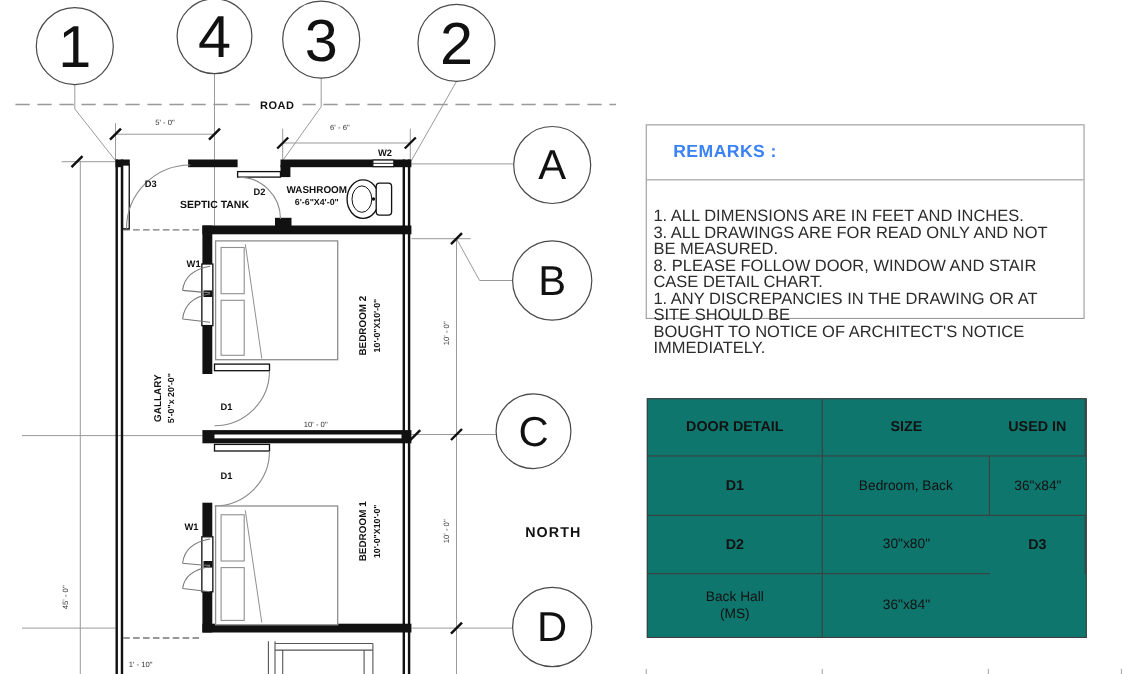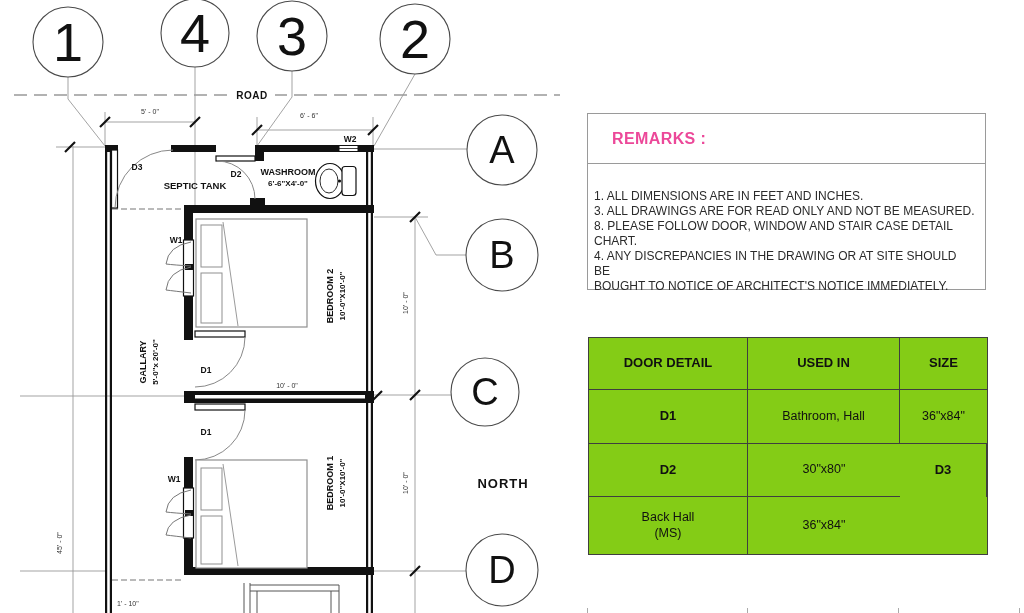--- a/index.html
+++ b/index.html
@@ -5,25 +5,25 @@
   html,body{margin:0;padding:0;background:#fff;font-family:"Liberation Sans",sans-serif;}
   #stage{position:relative;width:1024px;height:613px;background:#fff;overflow:hidden;}
   #plan-svg{position:absolute;left:0;top:0;}
   svg text{fill:#111;font-family:"Liberation Sans",sans-serif;}
   .dimtxt{fill:#333;font-size:7px;}
   .tagtxt{font-weight:bold;font-size:8.5px;}
   .roomtxt{font-weight:bold;font-size:9px;}
   .roomsz{font-weight:bold;font-size:8px;}
 
   .remarks{position:absolute;left:587px;top:113px;width:399px;height:177px;border:1px solid #9a9a9a;box-sizing:border-box;background:#fff;}
-  .remarks-header{height:50px;border-bottom:1px solid #9a9a9a;box-sizing:border-box;padding:16px 0 0 24px;font-size:16px;font-weight:bold;color:#ec4899;letter-spacing:.4px;}
+  .remarks-header{height:50px;border-bottom:1px solid #9a9a9a;box-sizing:border-box;padding:16px 0 0 24px;font-size:16px;font-weight:bold;color:#3b82f6;letter-spacing:.4px;}
   .remarks-body{padding:25px 10px 0 6px;}
-  .remarks-body p{margin:0;font-size:12px;line-height:15px;color:#2b2b2b;white-space:pre-line;}
-
-  .door-table{position:absolute;left:588px;top:337px;width:400px;height:218px;box-sizing:border-box;border:1px solid #3f3f3f;display:grid;grid-template-columns:159px 152px 87px;grid-template-rows:52px 54px 53px 57px;background:#84cc16;}
+  .remarks-body p{margin:0;font-size:15px;line-height:15px;color:#2b2b2b;white-space:pre-line;}
+
+  .door-table{position:absolute;left:588px;top:362px;width:400px;height:218px;box-sizing:border-box;border:1px solid #3f3f3f;display:grid;grid-template-columns:159px 152px 87px;grid-template-rows:52px 54px 53px 57px;background:#0f766e;}
   .dt-cell{border-right:1px solid #3f3f3f;border-bottom:1px solid #3f3f3f;display:flex;align-items:center;justify-content:center;text-align:center;font-size:12.5px;color:#111;white-space:pre-line;line-height:1.25;}
   .dt-cell.last-col{border-right:none;}
   .dt-cell.last-row{border-bottom:none;}
   .dt-head{font-weight:bold;font-size:13px;}
   .dt-door{font-weight:bold;font-size:13px;}
   .btick{position:absolute;width:1px;height:5px;background:#aaa;top:608px;}
 </style>
 </head>
 <body>
 
@@ -215,32 +215,32 @@
 
   <text x="503" y="488" font-weight="bold" font-size="13" letter-spacing="1" text-anchor="middle">NORTH</text>
 </svg>
 
 <div class="remarks">
   <div class="remarks-header">REMARKS :</div>
   <div class="remarks-body">
     <p>1. ALL DIMENSIONS ARE IN FEET AND INCHES.</p>
     <p>3. ALL DRAWINGS ARE FOR READ ONLY AND NOT BE MEASURED.</p>
     <p>8. PLEASE FOLLOW DOOR, WINDOW AND STAIR CASE DETAIL CHART.</p>
-    <p>4. ANY DISCREPANCIES IN THE DRAWING OR AT SITE SHOULD BE
+    <p>1. ANY DISCREPANCIES IN THE DRAWING OR AT SITE SHOULD BE
 BOUGHT TO NOTICE OF ARCHITECT'S NOTICE IMMEDIATELY.</p>
   </div>
 </div>
 
 <div class="door-table">
   <div class="dt-cell dt-head">DOOR DETAIL</div>
+  <div class="dt-cell dt-head last-col">SIZE</div>
   <div class="dt-cell dt-head">USED IN</div>
-  <div class="dt-cell dt-head last-col">SIZE</div>
 
   <div class="dt-cell dt-door">D1</div>
-  <div class="dt-cell">Bathroom, Hall</div>
+  <div class="dt-cell">Bedroom, Back</div>
   <div class="dt-cell last-col">36"x84"</div>
 
   <div class="dt-cell dt-door">D2</div>
   <div class="dt-cell last-col">30"x80"</div>
 
   <div class="dt-cell dt-door last-row">D3</div>
   <div class="dt-cell last-row">Back Hall
 (MS)</div>
   <div class="dt-cell last-col last-row">36"x84"</div>
 </div>

